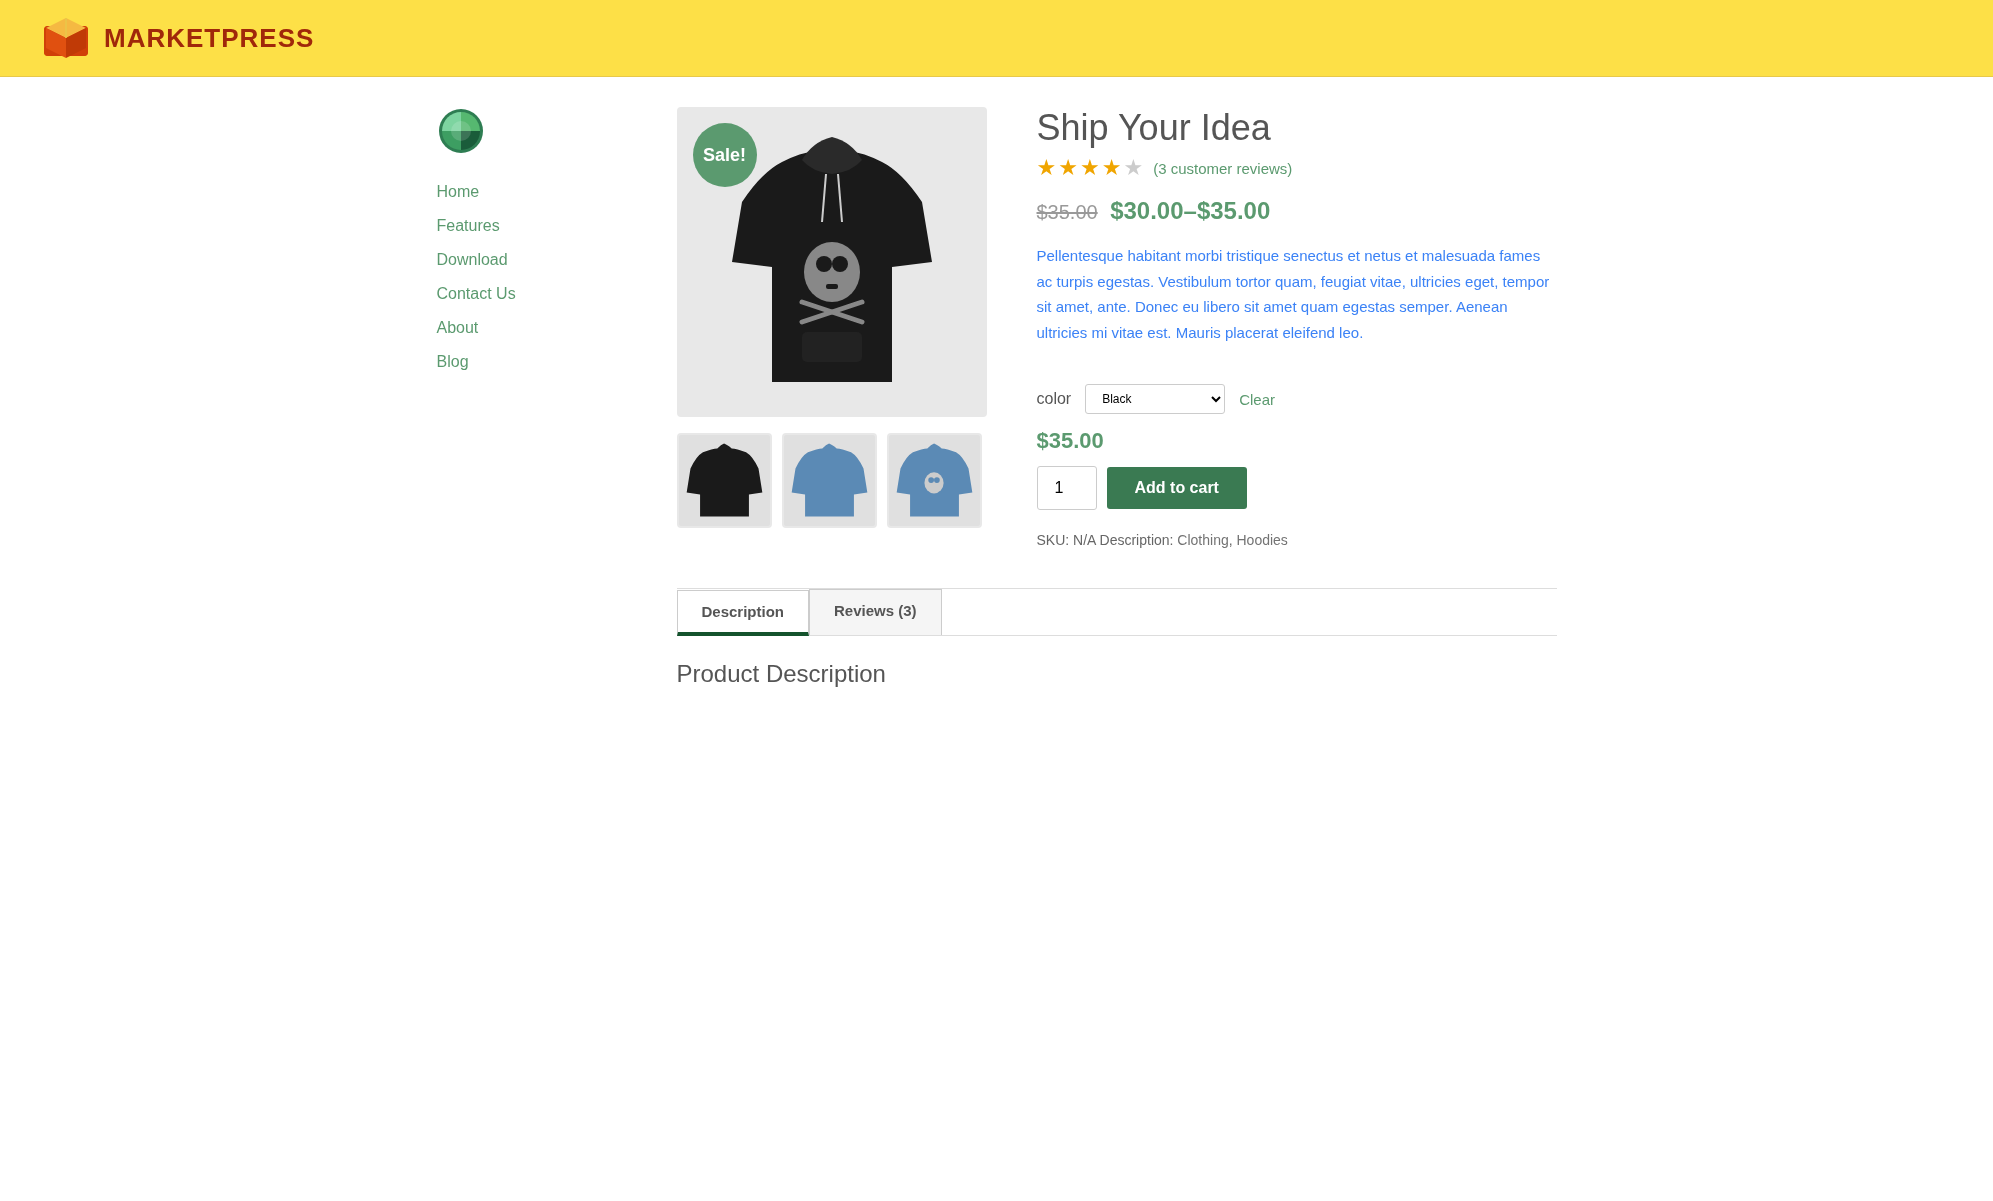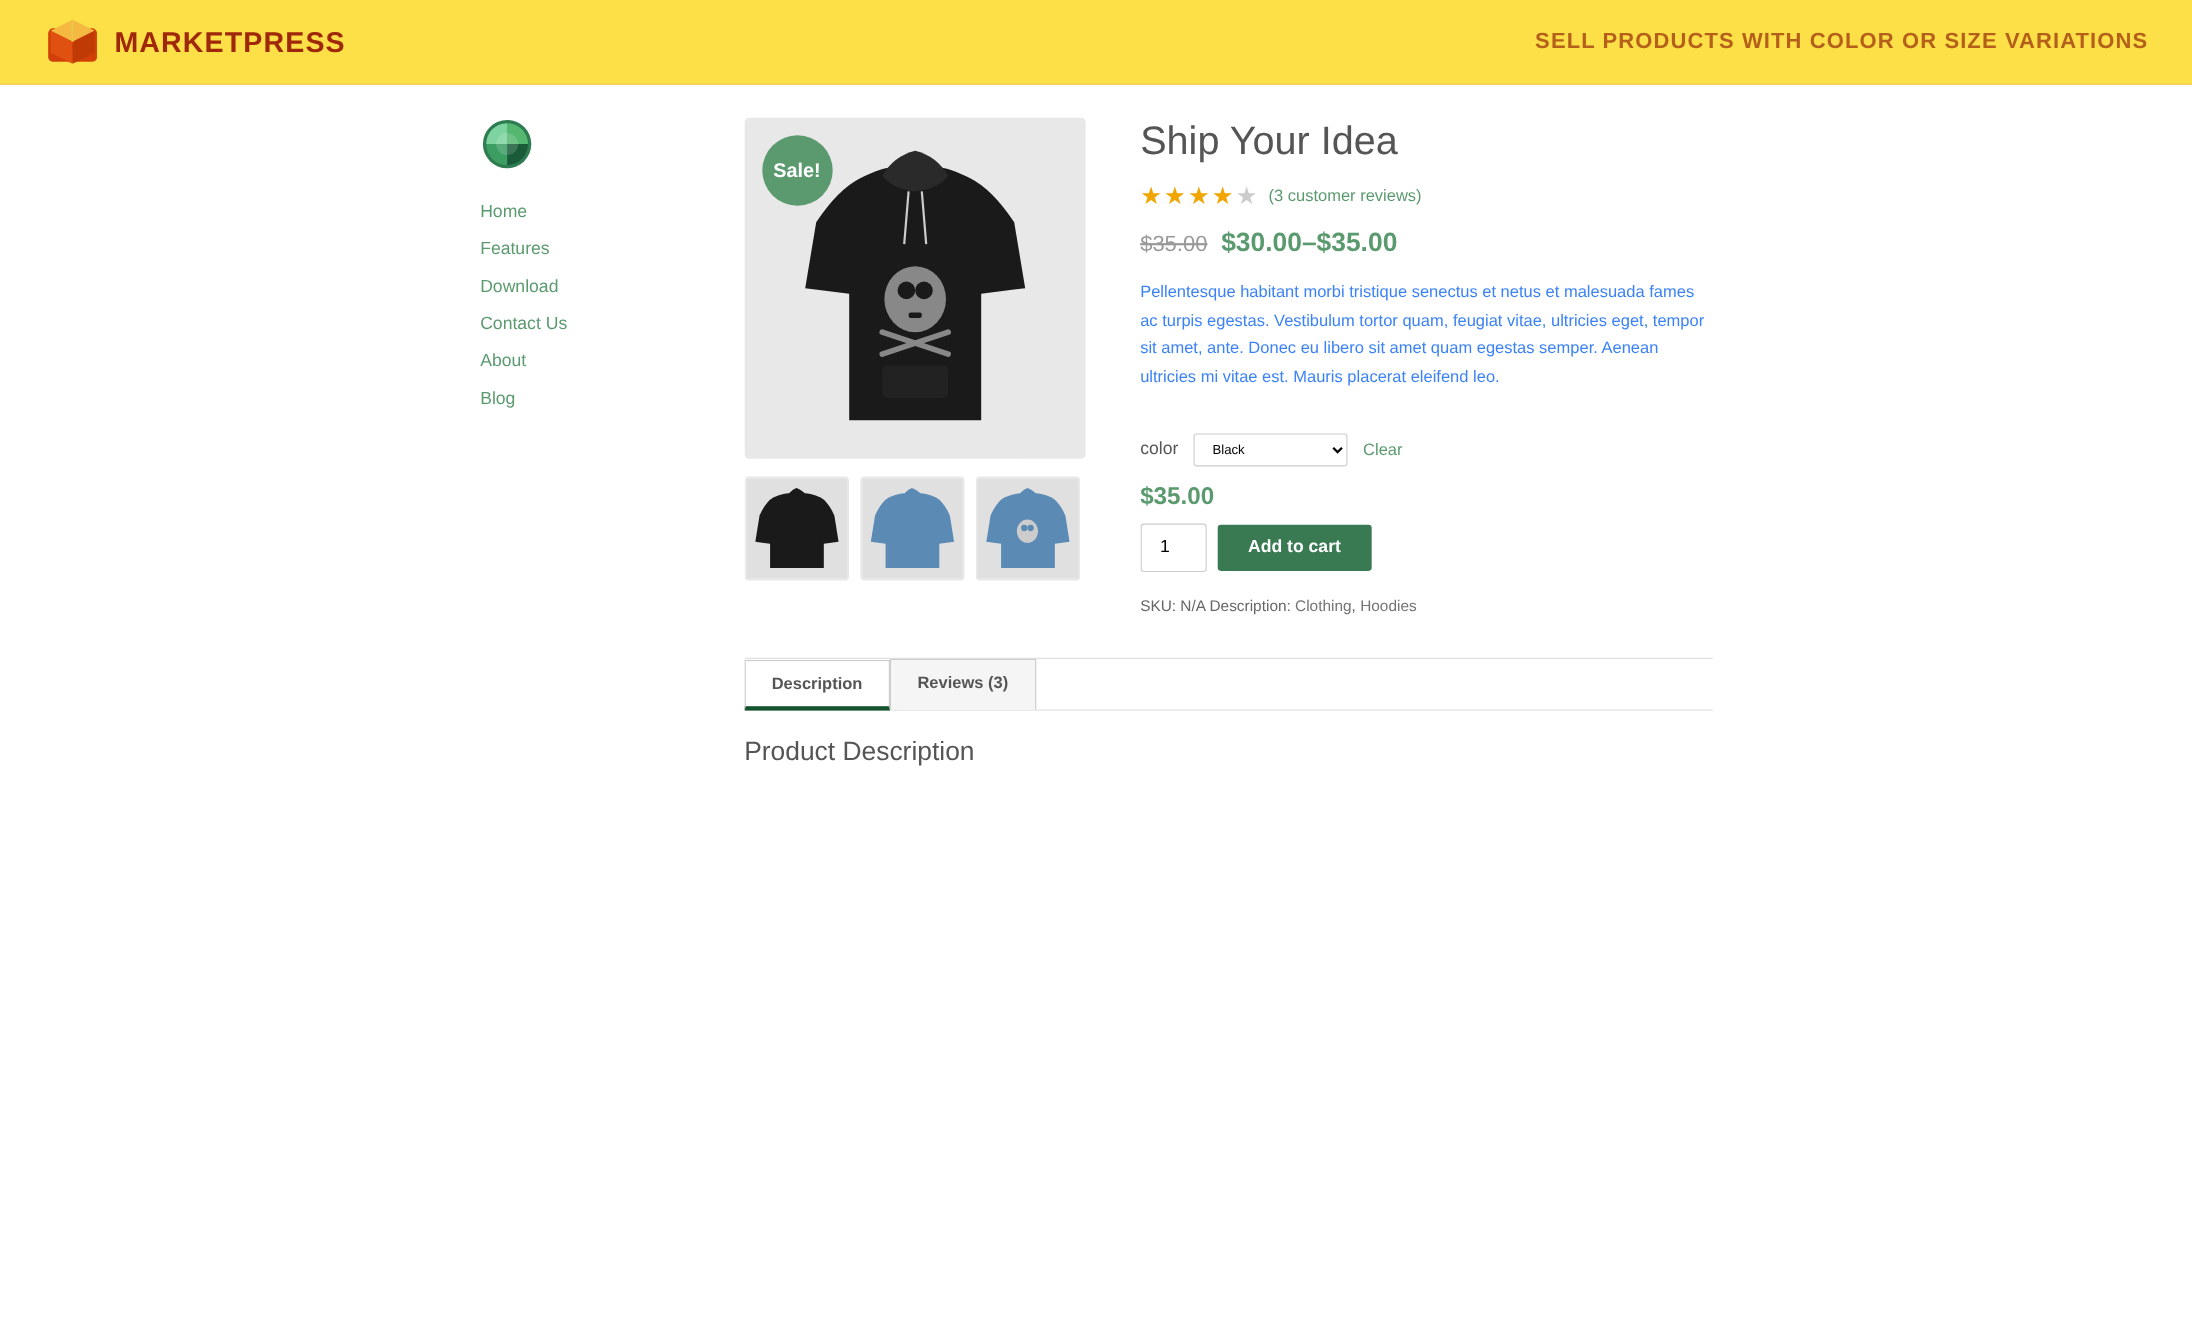--- a/index.html
+++ b/index.html
@@ -126,21 +126,21 @@
 
     
     .product-info {
       flex: 1;
       padding-left: 20px;
     }
     .product-title {
       font-size: 36px;
       font-weight: 400;
       color: #555;
-      margin-bottom: 16px;
+      margin-bottom: 6px;
     }
     .rating-row {
       display: flex;
       align-items: center;
       gap: 10px;
       margin-bottom: 16px;
     }
     .stars {
       display: flex;
       gap: 2px;
@@ -294,21 +294,20 @@
       <rect x="4" y="14" width="44" height="30" rx="4" fill="#d04008"></rect>
 
       <polygon points="26,6 46,16 26,26 6,16" fill="#f5b942"></polygon>
       <polygon points="6,16 26,26 26,46 6,36" fill="#e05010"></polygon>
       <polygon points="46,16 26,26 26,46 46,36" fill="#c03a06"></polygon>
 
       <line x1="26" y1="26" x2="26" y2="6" stroke="#e8c84a" stroke-width="1.5"></line>
     </svg>
     <span class="logo-text">MARKETPRESS</span>
   </div>
-  <div class="header-tagline">SELL PRODUCTS WITH COLOR OR SIZE VARIATIONS</div>
 </header>
 
 <div class="main-layout">
 
   <aside class="sidebar">
     
     <svg class="sidebar-avatar" viewBox="0 0 48 48" xmlns="http://www.w3.org/2000/svg">
       <circle cx="24" cy="24" r="22" fill="#2e7d52"></circle>
 
       <path d="M24,24 L24,5 A19,19 0 0,1 43,24 Z" fill="#56b870"></path>

